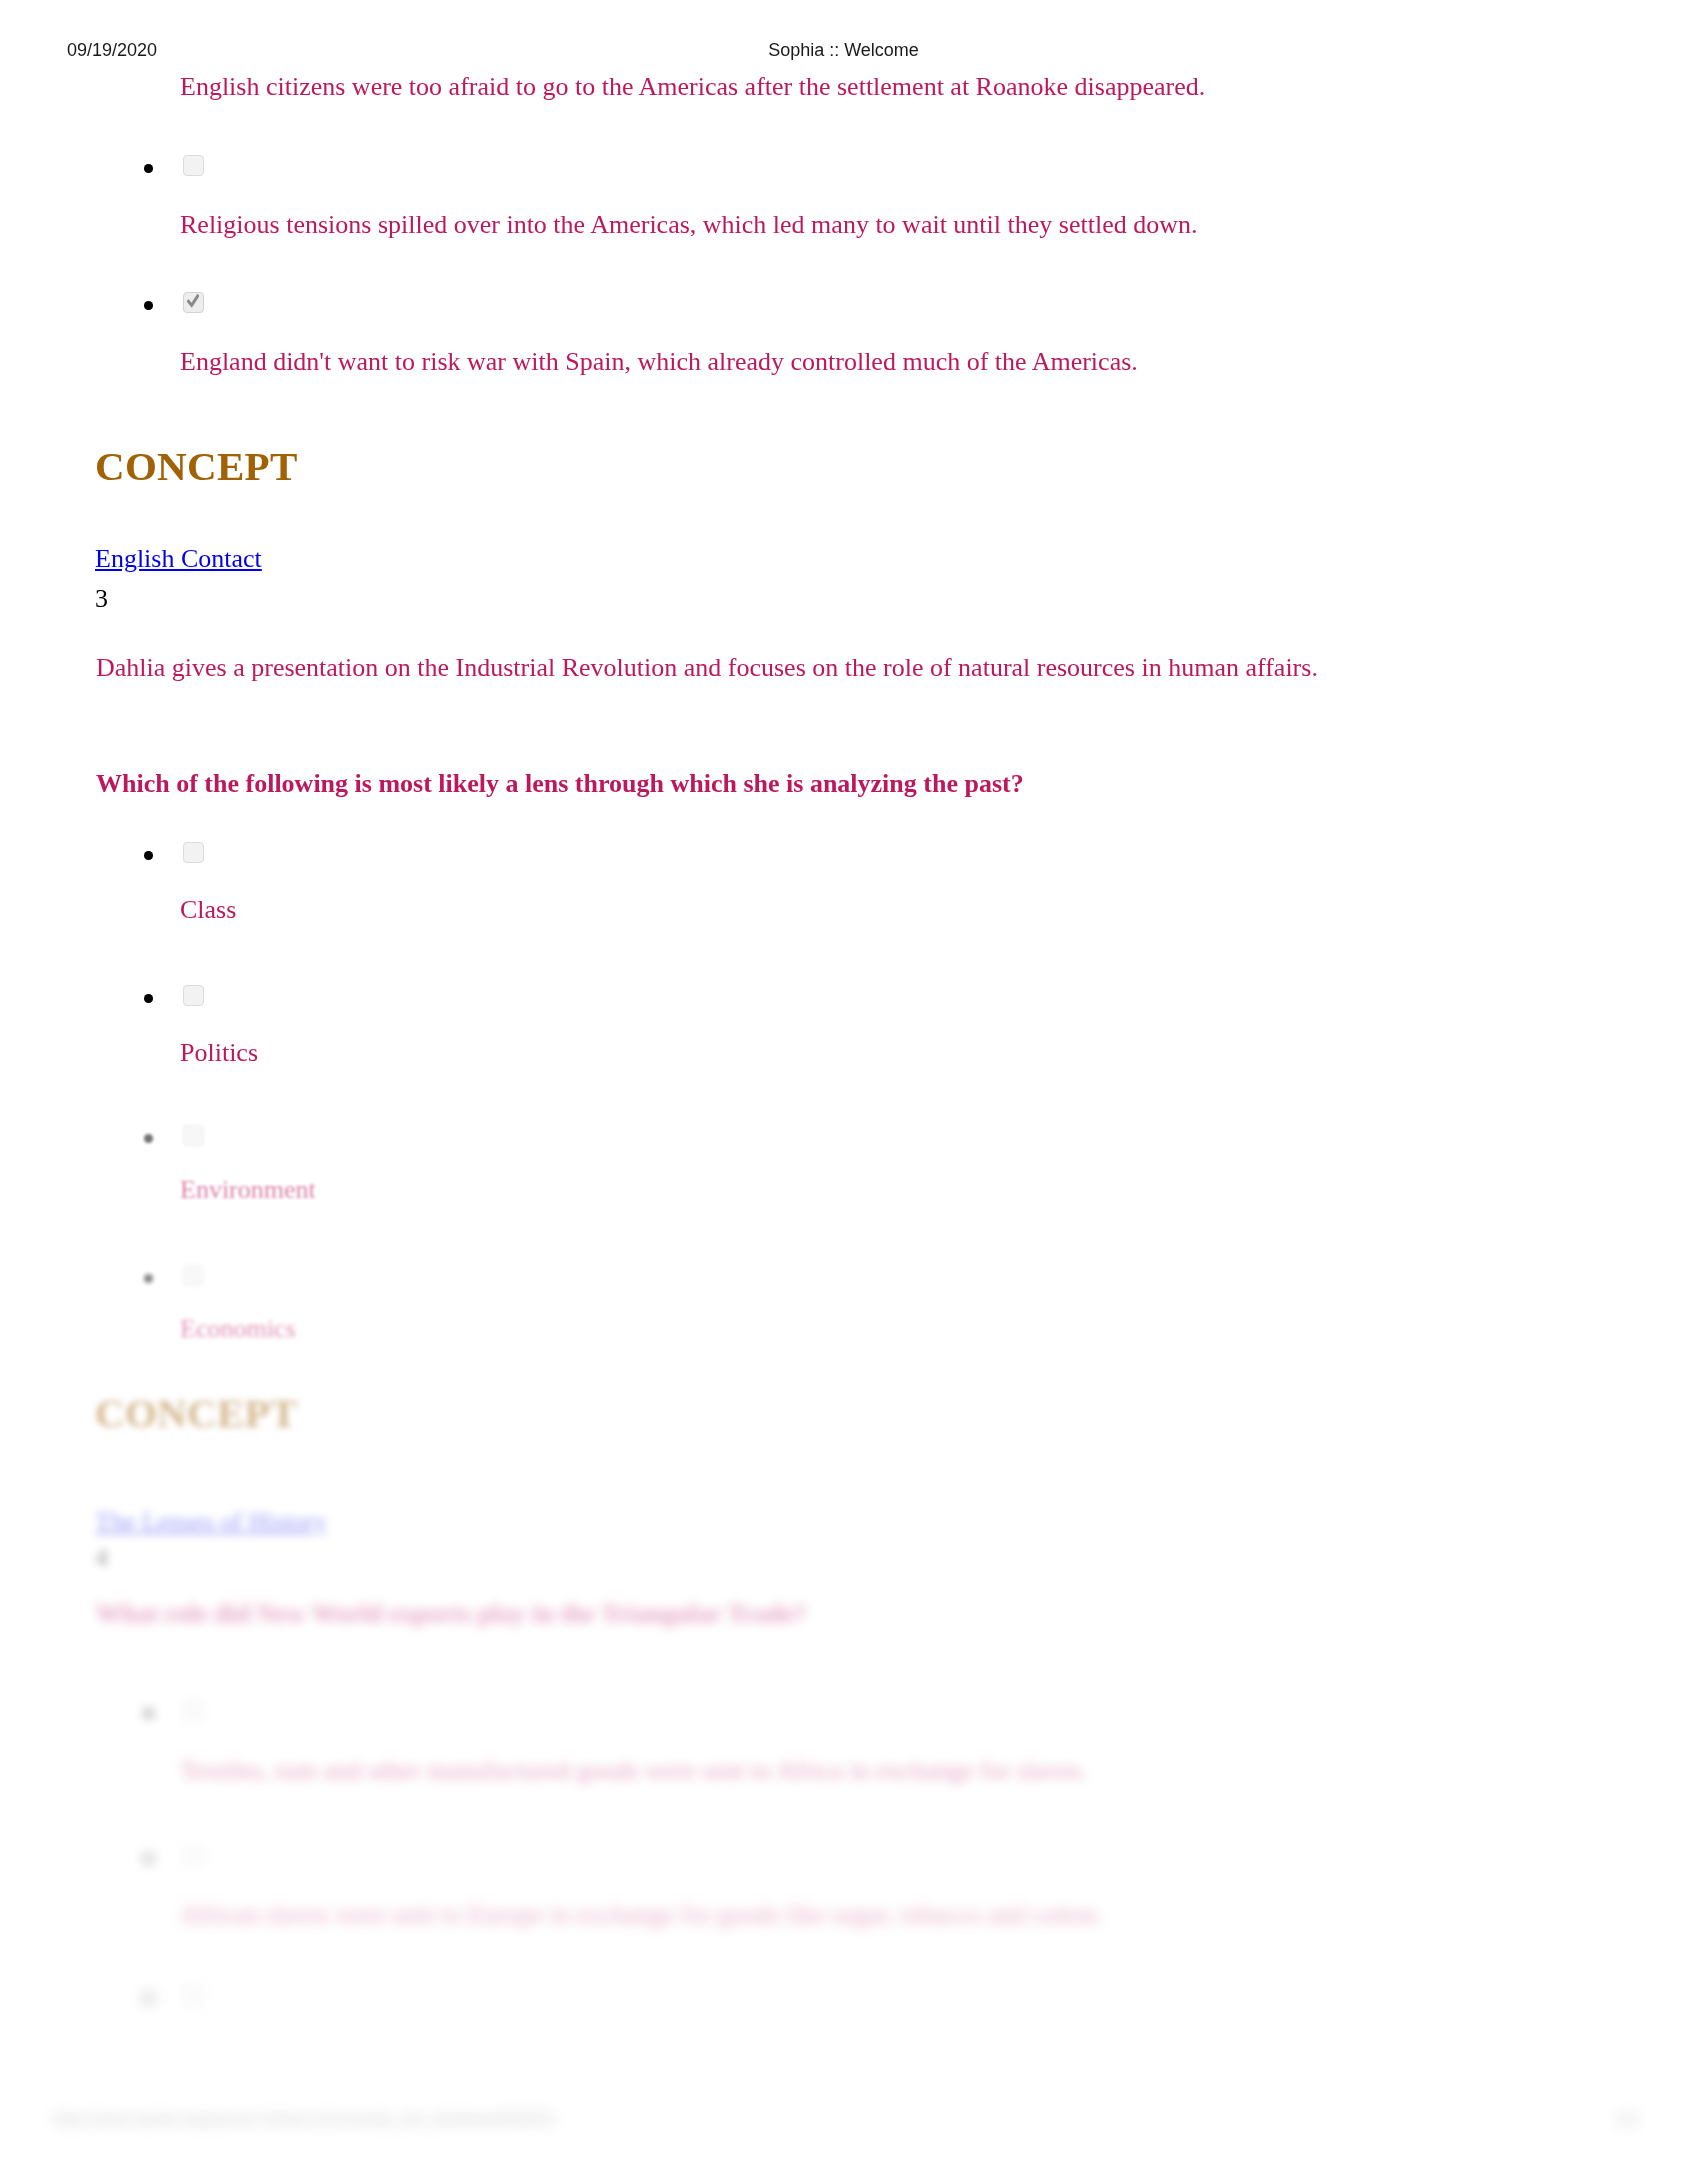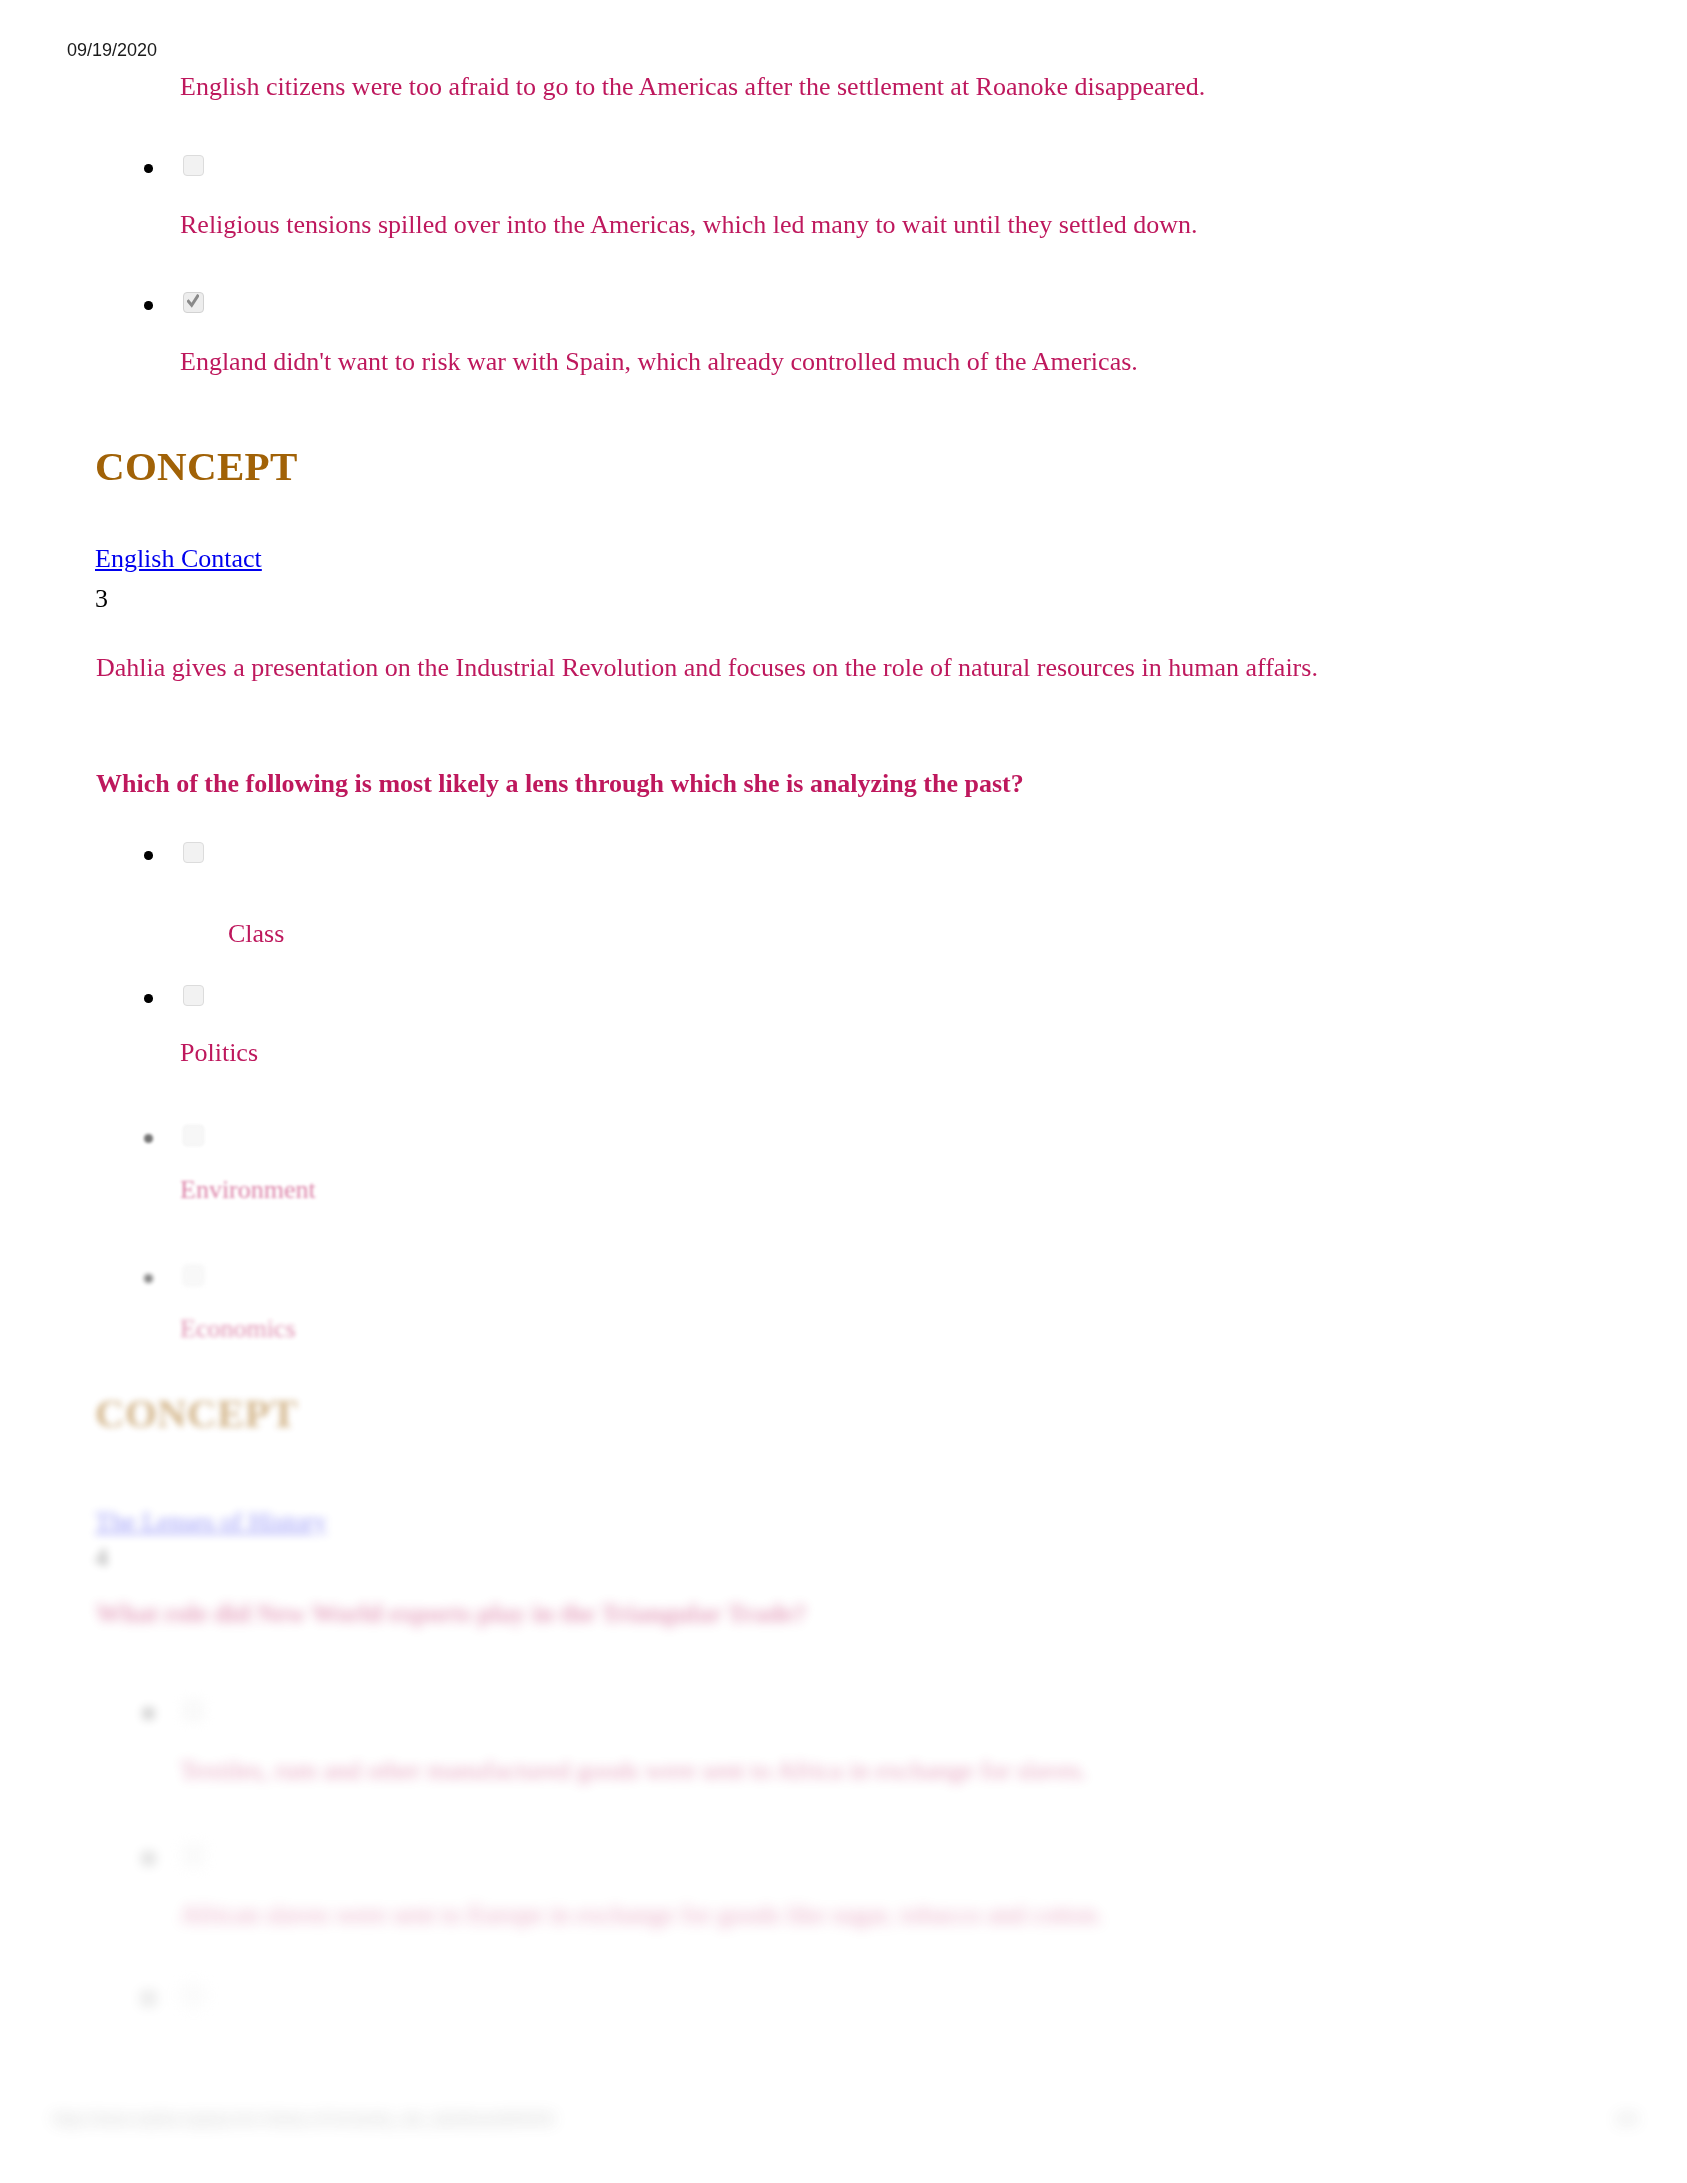--- a/index.html
+++ b/index.html
@@ -164,20 +164,21 @@
   .blur-b4 { filter: blur(4.4px); opacity: 0.42; }
   .blur-b5 { filter: blur(5.4px); opacity: 0.40; }
   .blur-b6 { filter: blur(6.4px); opacity: 0.38; }
   .blur-b7 { filter: blur(7.3px);  opacity: 0.36; }
 </style>
 </head>
 <body>
 
 <div class="page-header">
   <div class="hdr-date">09/19/2020</div>
+  <div class="hdr-title">Sophia :: Welcome</div>
 </div>
 
 <div class="body-text opt-text" style="top:69px;">English citizens were too afraid to go to the Americas after the settlement at Roanoke disappeared.</div>
 
 <div class="opt-row" style="top:155px;">
   <span class="bullet"></span>
   <span class="checkbox"></span>
 </div>
 <div class="body-text opt-text" style="top:207px;">Religious tensions spilled over into the Americas, which led many to wait until they settled down.</div>
 
@@ -198,21 +199,21 @@
 <div class="concept-num" style="top:584px;">3</div>
 
 <div class="body-text q-text" style="top:650px;">Dahlia gives a presentation on the Industrial Revolution and focuses on the role of natural resources in human affairs.</div>
 
 <div class="body-text q-text q-bold" style="top:766px;">Which of the following is most likely a lens through which she is analyzing the past?</div>
 
 <div class="opt-row" style="top:842px;">
   <span class="bullet"></span>
   <span class="checkbox"></span>
 </div>
-<div class="body-text opt-text" style="top:916px;margin-left:48px;">Class</div>
+<div class="body-text opt-text" style="top:892px;">Class</div>
 
 <div class="opt-row" style="top:985px;">
   <span class="bullet"></span>
   <span class="checkbox"></span>
 </div>
 <div class="body-text opt-text" style="top:1035px;">Politics</div>
 
 <div class="opt-row blur-b1" style="top:1125px;">
   <span class="bullet"></span>
   <span class="checkbox"></span>

